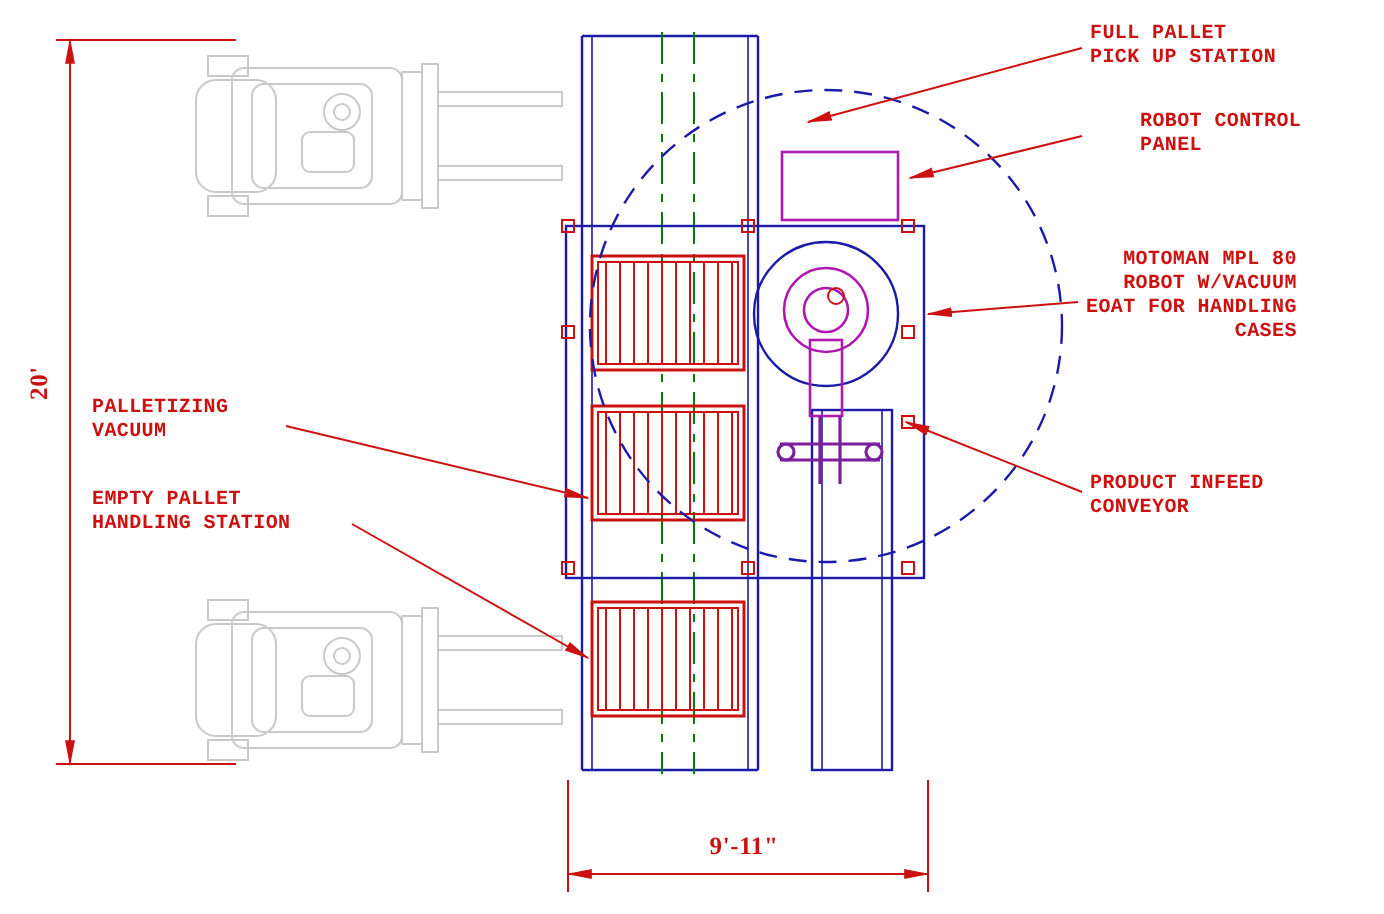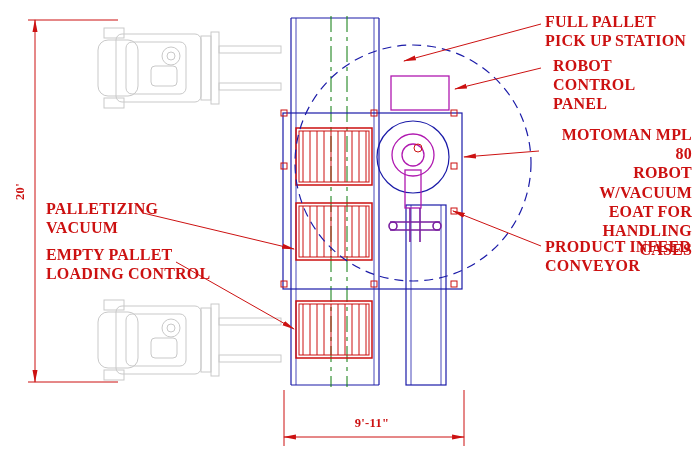--- a/index.html
+++ b/index.html
@@ -17,28 +17,28 @@
   .mag   { stroke:var(--line-magenta,#b019b0); fill:none; stroke-width:1.3; }
   .pur   { stroke:var(--line-purple,#7a1fa0); fill:none; stroke-width:1.6; }
   .green { stroke:var(--line-green,#0a7a0a); fill:none; stroke-width:1; }
   .gray  { stroke:var(--ghost-gray,#c9c9c9); fill:none; stroke-width:1; }
   .dashed { stroke-dasharray:9 6; }
   .cline  { stroke-dasharray:16 5 4 5; }
 
   
   .callout {
     position:absolute; color:var(--label-red,#cc1111); font-weight:bold;
-    font-size:16px; line-height:1.2; letter-spacing:.2px; white-space:pre-line;
+    font-size:10px; line-height:1.2; letter-spacing:.2px; white-space:pre-line;font-family:Liberation Mono, monospace;
   }
   .dim {
     position:absolute; color:var(--dim-red,#cc1111); font-weight:bold;
     font-size:12.5px; letter-spacing:.3px;
   }
   #co-full    { left:545px; top:12px;  }
-  #co-panel   { left:553px; top:56px;  }
+  #co-panel   { left:570px; top:56px;  }
   #co-motoman { left:543px; top:125px;text-align:right; }
   #co-infeed  { left:545px; top:237px; }
   #co-pallet  { left:46px;  top:199px; }
   #co-empty   { left:46px;  top:245px; }
   #dim-20  { left:2px; top:184px; width:36px; text-align:center; transform:rotate(-90deg); }
   #dim-911 { left:332px; top:416px; width:80px; text-align:center; }
 </style>
 </head>
 <body>
 
@@ -160,18 +160,18 @@
 PANEL</div>
   <div id="co-motoman" class="callout">MOTOMAN MPL 80
 ROBOT W/VACUUM
 EOAT FOR HANDLING
 CASES</div>
   <div id="co-infeed" class="callout">PRODUCT INFEED
 CONVEYOR</div>
   <div id="co-pallet" class="callout">PALLETIZING
 VACUUM</div>
   <div id="co-empty" class="callout">EMPTY PALLET
-LOADING CONTROL</div>
+HANDLING STATION</div>
 
   <div id="dim-20" class="dim">20'</div>
   <div id="dim-911" class="dim">9'-11"</div>
 
 </div>
 
 </body></html>

